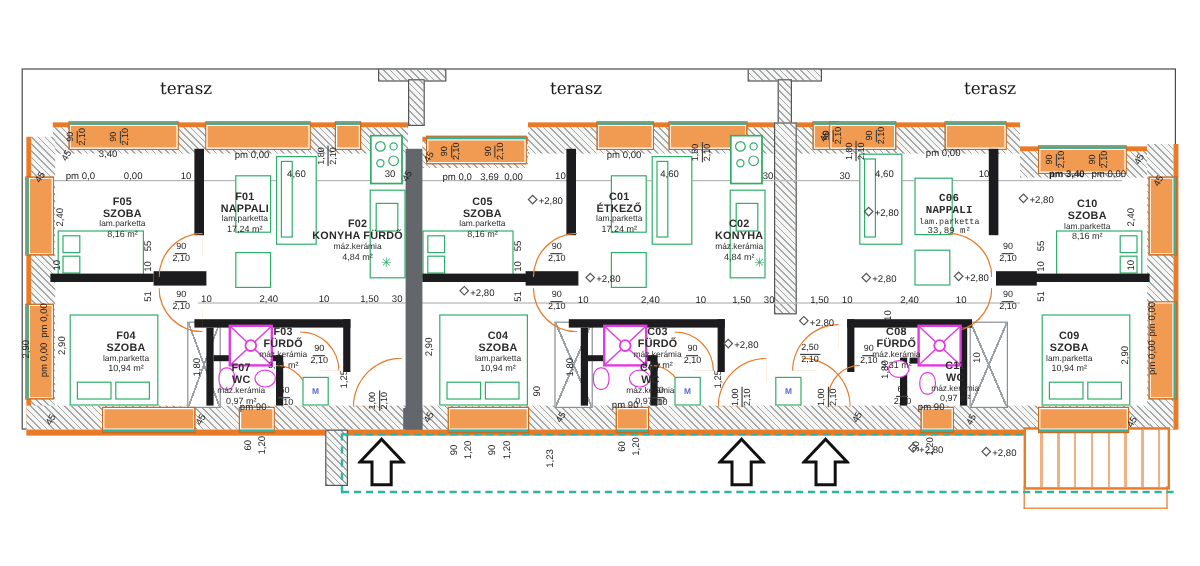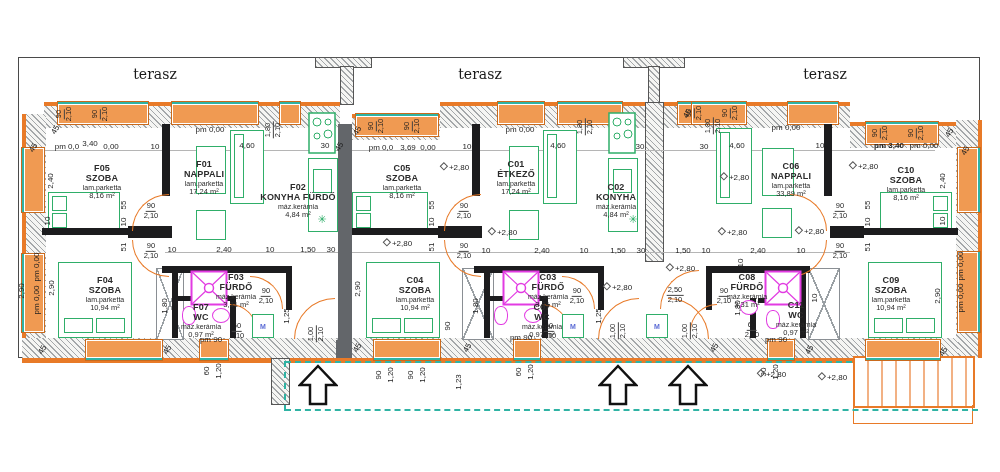--- a/index.html
+++ b/index.html
@@ -327,21 +327,21 @@
         <div class="rn">FÜRDŐ</div>
         <div class="rf">máz.kerámia</div>
         <div class="ra">3,31 m²</div>
       </div>
       <div class="room" style="left: 542px; top: 320px;">
         <div class="rc">C07</div>
         <div class="rn">WC</div>
         <div class="rf">máz.kerámia</div>
         <div class="ra">0,97 m²</div>
       </div>
-      <div class="room" style="left: 791px; top: 179px;">
+      <div class="room" style="left: 791px; top: 179px; font-family: Liberation Mono, monospace;">
         <div class="rc">C06</div>
         <div class="rn">NAPPALI</div>
         <div class="rf">lam.parketta</div>
         <div class="ra">33,89 m²</div>
       </div>
       <div class="room" style="left: 906px; top: 183px;">
         <div class="rc">C10</div>
         <div class="rn">SZOBA</div>
         <div class="rf">lam.parketta</div>
         <div class="ra">8,16 m²</div>
@@ -361,21 +361,21 @@
       <div class="room" style="left: 796px; top: 318px;">
         <div class="rc">C11</div>
         <div class="rn">WC</div>
         <div class="rf">máz.kerámia</div>
         <div class="ra">0,97 m²</div>
       </div>
       <span class="lbl" style="left: 210px; top: 130px;">pm 0,00</span>
       <span class="lbl" style="left: 520px; top: 130px;">pm 0,00</span>
       <span class="lbl" style="left: 786px; top: 128px;">pm 0,00</span>
       <span class="lbl" style="left: 67px; top: 147px;">pm 0,0</span>
-      <span class="lbl" style="left: 90px; top: 144px;">3,40</span>
+      <span class="lbl" style="left: 90px; top: 129px;">3,40</span>
       <span class="lbl" style="left: 111px; top: 147px;">0,00</span>
       <span class="lbl" style="left: 155px; top: 147px;">10</span>
       <span class="lbl" style="left: 247px; top: 146px;">4,60</span>
       <span class="lbl" style="left: 325px; top: 146px;">30</span>
       <span class="lbl" style="left: 34px; top: 148px; transform: translate(-50%, -50%) rotate(-60deg);">45</span>
       <span class="lbl" style="left: 56px; top: 130px; transform: translate(-50%, -50%) rotate(-60deg);">45</span>
       <span class="lbl" style="left: 340px; top: 147px; transform: translate(-50%, -50%) rotate(-60deg);">45</span>
       <span class="lbl" style="left: 358px; top: 131px; transform: translate(-50%, -50%) rotate(-60deg);">45</span>
       <span class="lbl" style="left: 381px; top: 148px;">pm 0,0</span>
       <span class="lbl" style="left: 408px; top: 148px;">3,69</span>

